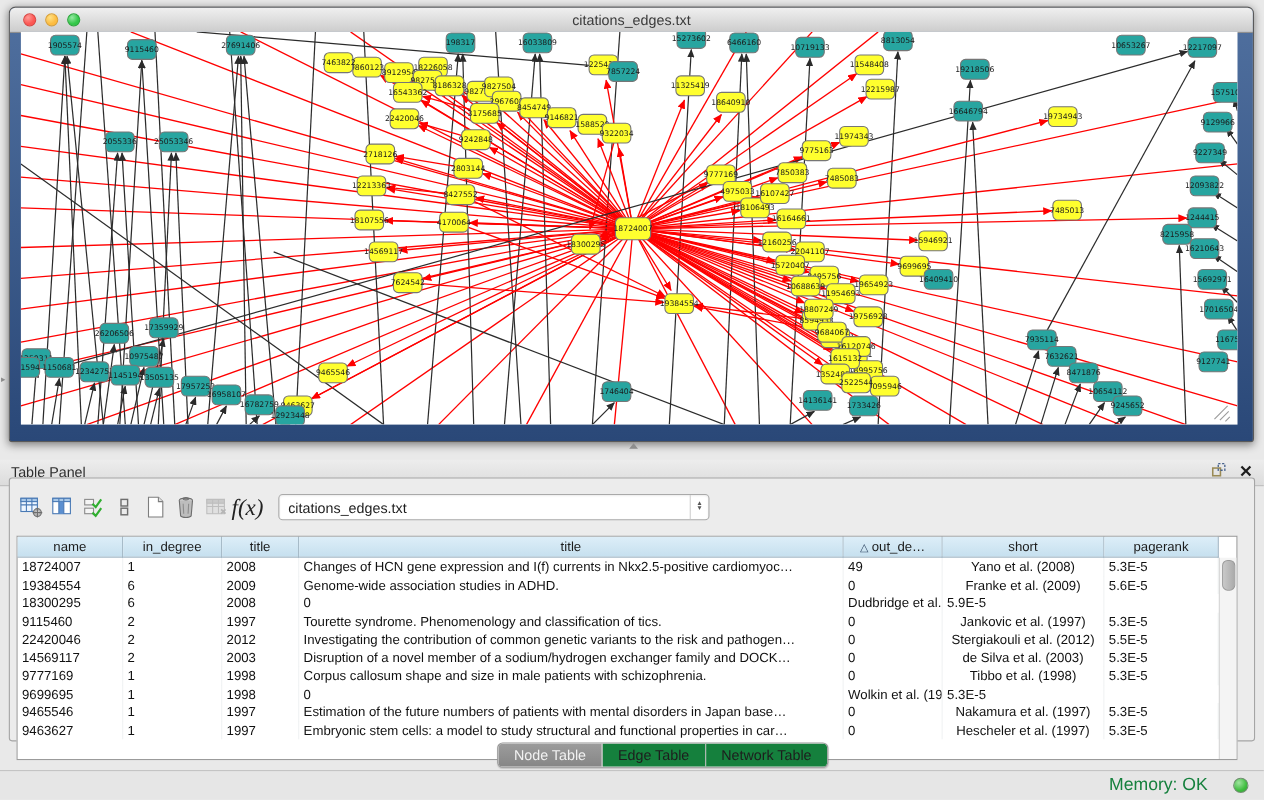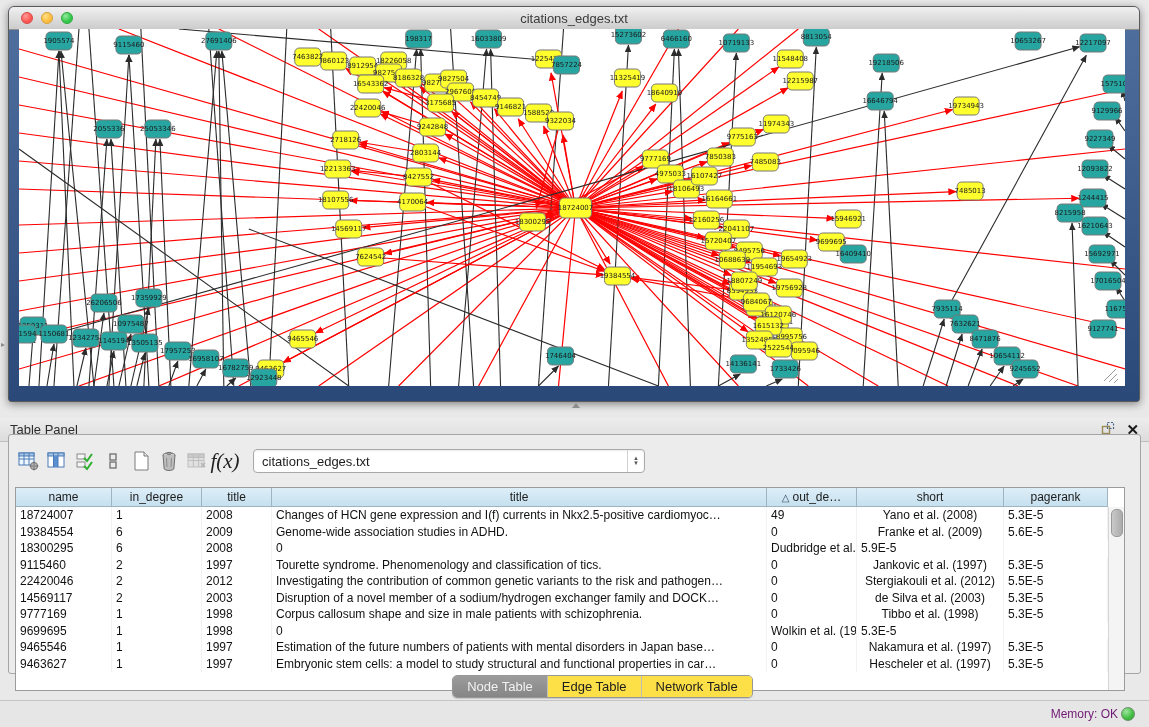--- a/index.html
+++ b/index.html
@@ -58,27 +58,27 @@
   .trow{height:16.5px;line-height:16.5px;}
   .td{font-size:12px;color:#111;padding:0 4px;overflow:hidden;white-space:nowrap;border-right:1px solid rgba(130,150,160,.12);}
   .td.c5{text-align:center;}
   .vscroll{position:absolute;right:0;top:19px;bottom:0;width:15px;background:#f4f4f4;border-left:1px solid #d6d6d6;}
   .vthumb{position:absolute;left:2px;top:2px;width:10px;height:26px;border-radius:5px;
     background:linear-gradient(90deg,#c9c9c9,#ababab);border:1px solid #9a9a9a;}
   
   .tabsbar{position:absolute;left:0;top:673px;width:1149px;height:26px;display:flex;justify-content:center;align-items:center;padding-left:28px;}
   .seg{display:inline-flex;border:1px solid #979797;border-radius:5px;overflow:hidden;background:#ffffff;
     box-shadow:0 1px 1px rgba(0,0,0,.15);}
-  .seg .tab{font-size:13px;color:#1d1d1d;padding:3px 14px;background:#fde047;border-right:1px solid #bdbdbd;}
+  .seg .tab{font-size:13px;color:#1d1d1d;padding:3px 14px;background:#15803d;border-right:1px solid #bdbdbd;}
   .seg .tab:last-child{border-right:none;}
   .seg .tab.sel{background:linear-gradient(#9c9c9c,#868686);color:#f2f2f2;}
   
   .statusbar{position:absolute;left:0;top:700px;width:1149px;height:27px;background:#e6e6e6;
     border-top:1px solid #c4c4c4;display:flex;align-items:center;justify-content:flex-end;box-sizing:border-box;}
-  .mem-label{font-size:12px;color:#701a75;margin-right:3px;}
+  .mem-label{font-size:16px;color:#15803d;margin-right:23px;}
   .mem-dot{width:14px;height:14px;border-radius:50%;margin-right:14px;border:1px solid #6f8f6f;
     background:radial-gradient(circle at 35% 30%,#9fe49f,#3fbd3f 60%,#2f9e2f);box-sizing:border-box;}
 </style>
 </head>
 <body>
 
 <div class="net-window">
   <div class="titlebar">
     <span class="tl red"></span>
     <span class="tl yel"></span>

